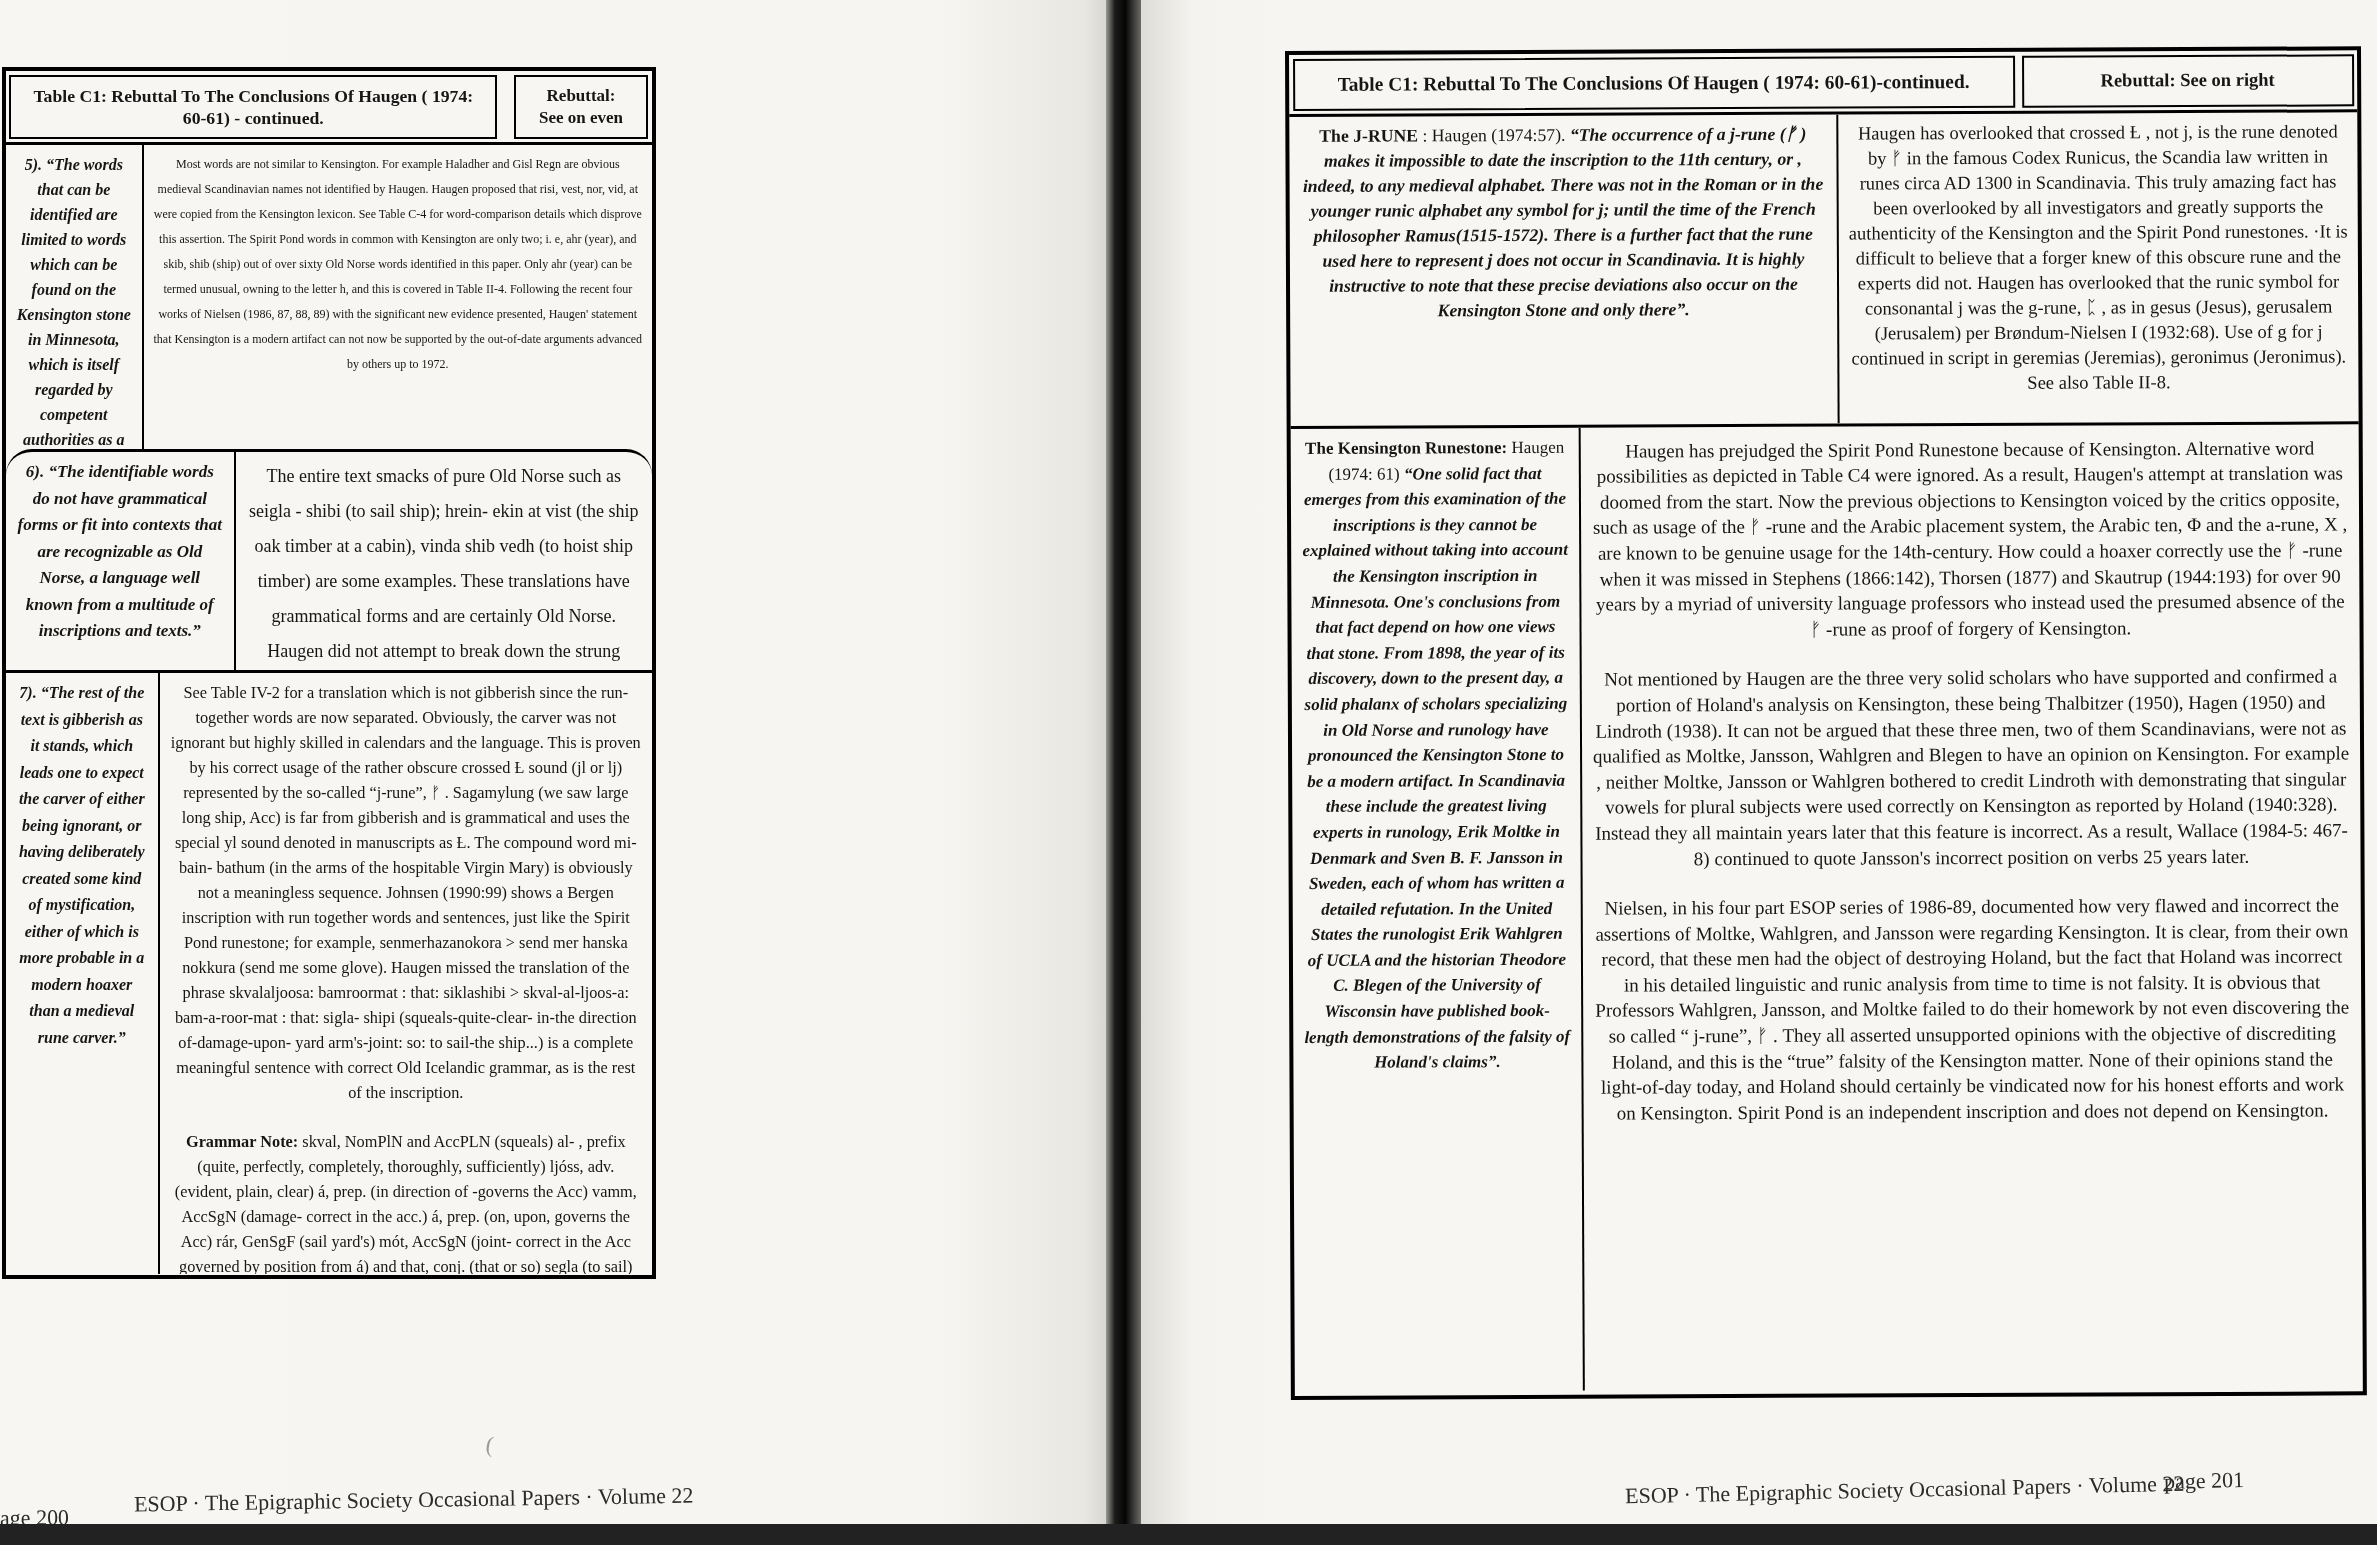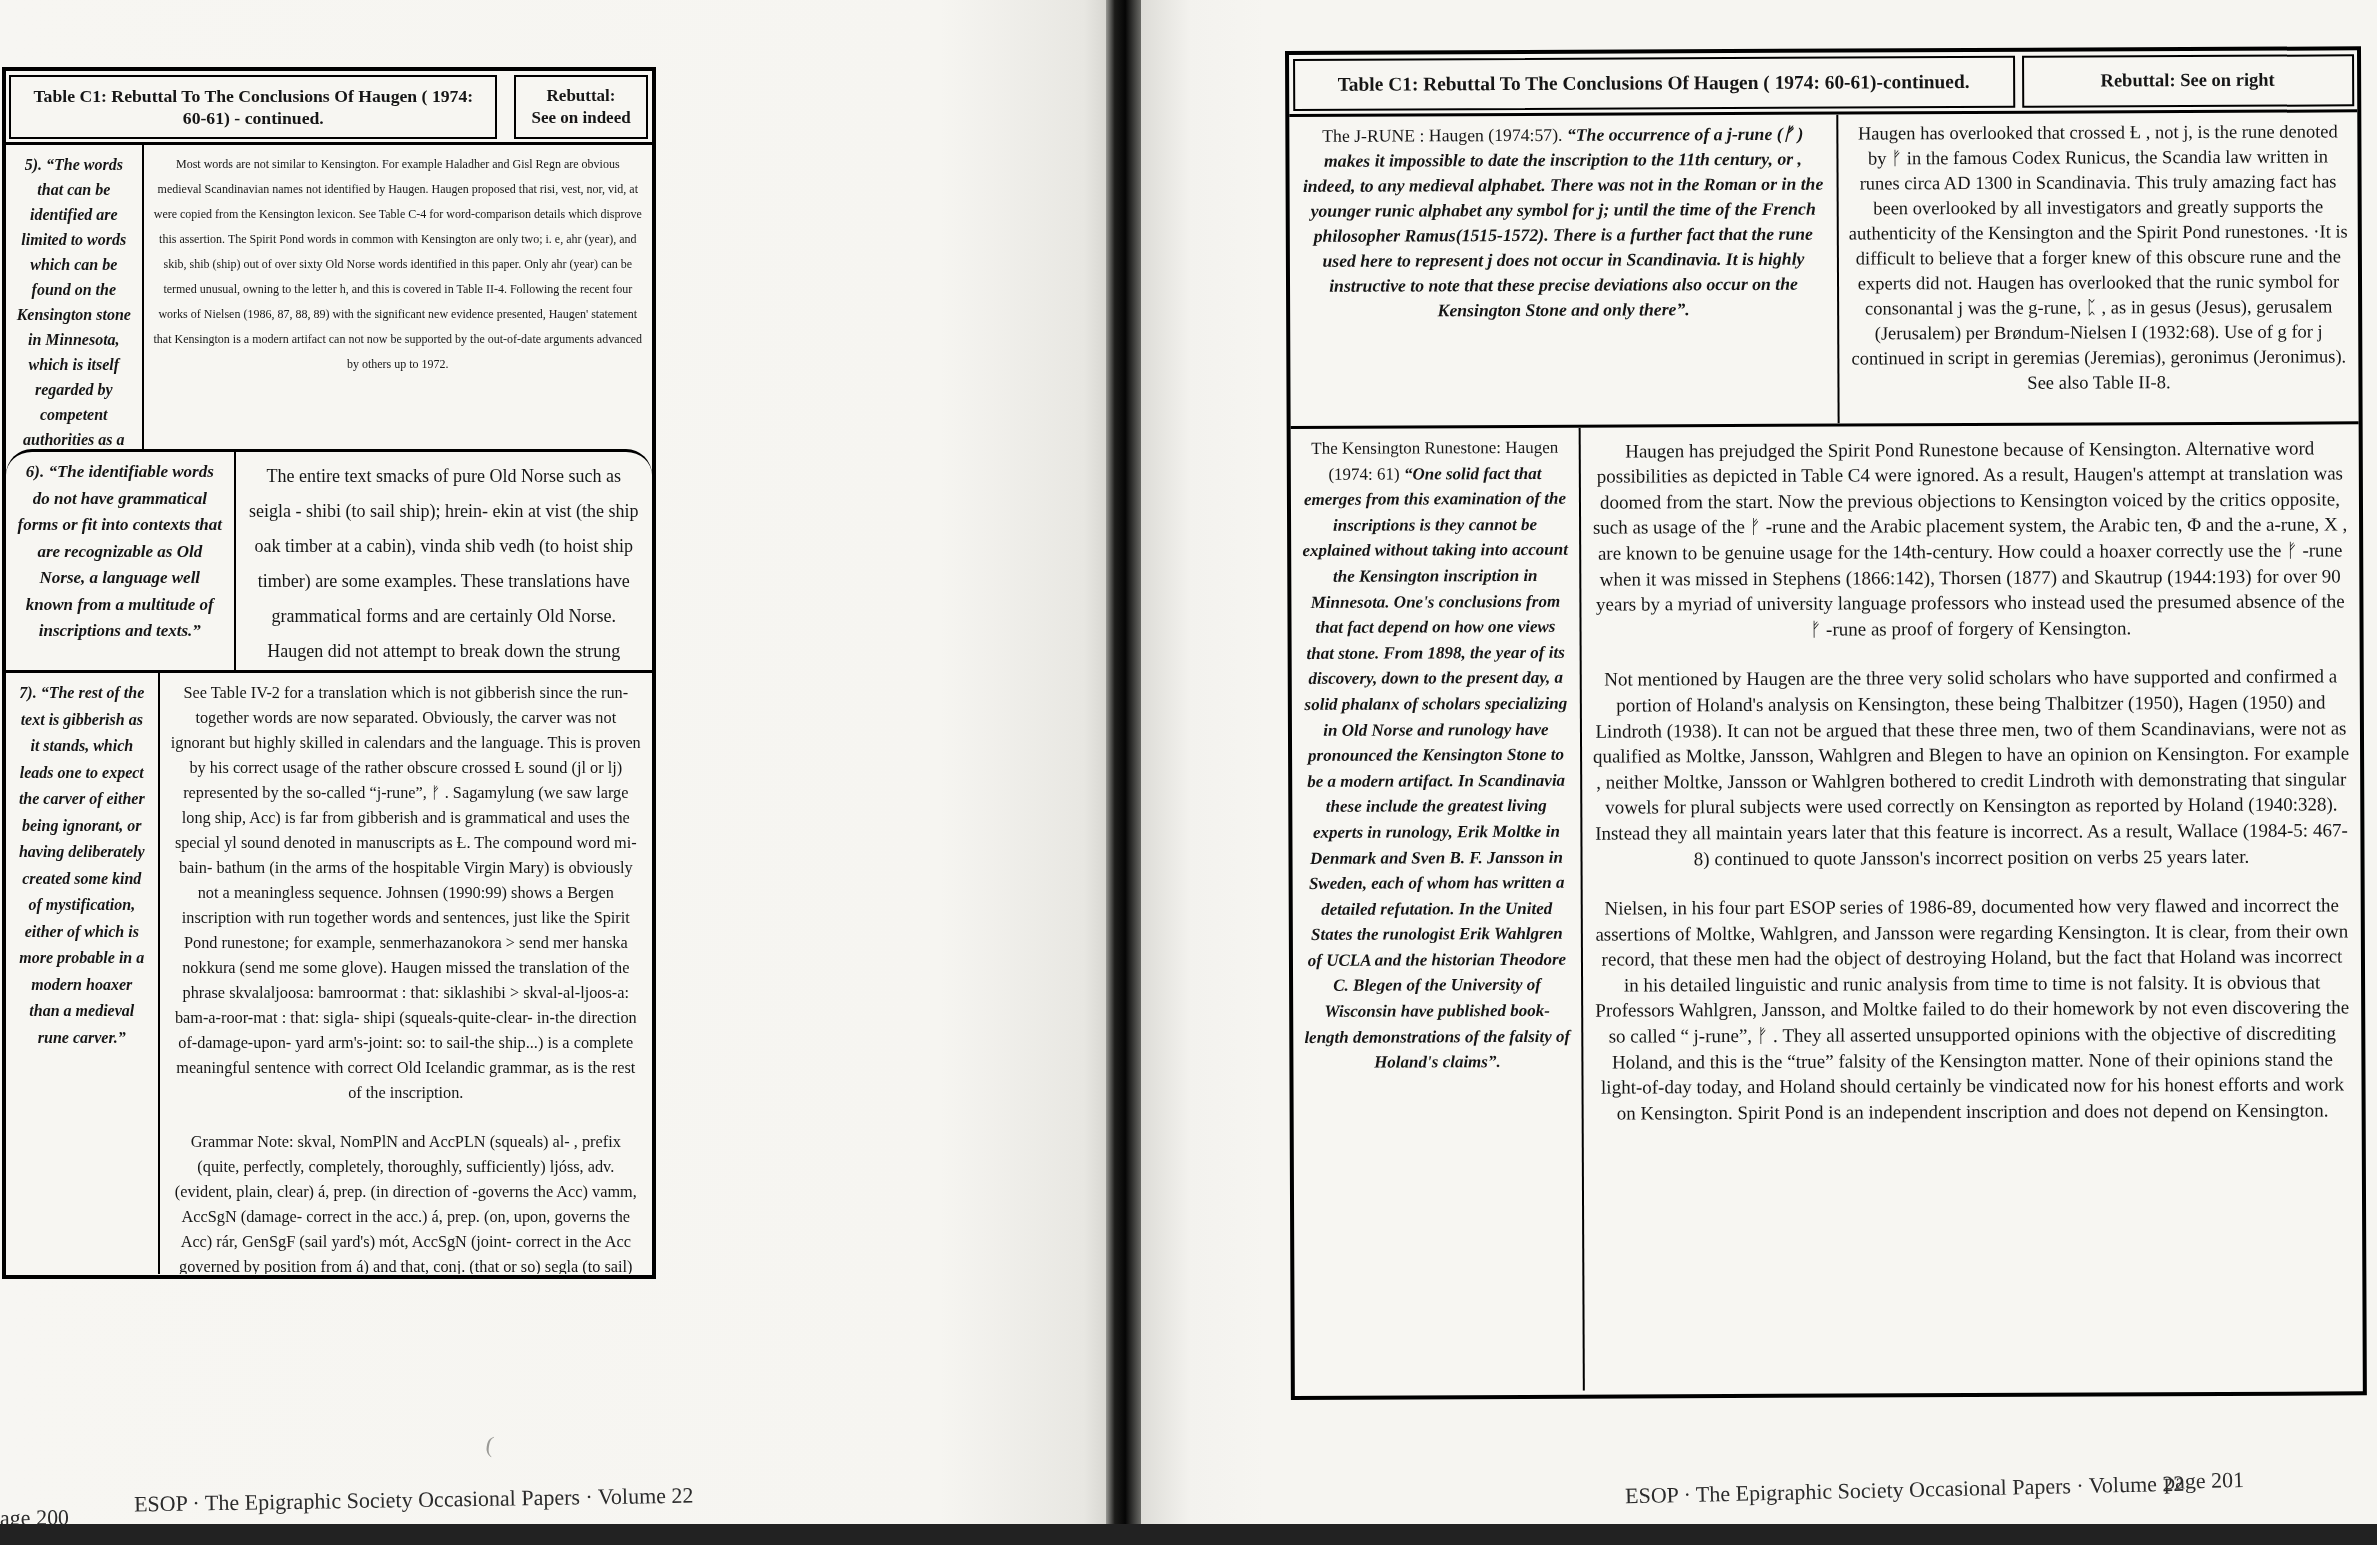--- a/index.html
+++ b/index.html
@@ -27,21 +27,21 @@
   .lhead .th-title{width:488px; font-size:17.7px; line-height:22px; padding:0 12.4px;}
   .lhead .th-reb{flex:1; font-size:17px; line-height:22px;margin-left:13px;}
   .rhead .th-title{width:722px; font-size:19.4px; line-height:21px; padding:0 8.8px;}
   .rhead .th-reb{flex:1; font-size:18.5px;}
 
   .trow{display:flex; box-sizing:border-box; overflow:hidden;}
   .trow + .trow{border-top:3.5px solid #000;}
   .cell{box-sizing:border-box; padding:7px 9.7px; text-align:center; overflow:hidden;}
   .claim{border-right:2.6px solid #000; font-style:italic; font-weight:bold;}
   .reb{flex:1;}
-  .lead{font-style:normal; font-weight:normal;}
+  .lead{font-style:normal; font-weight:bold;}
   .plain{font-style:normal; font-weight:normal;margin-top:34px;}
   .cell p{margin:0 0 24px 0;}
   .cell p:last-child{margin-bottom:0;}
 
   
   .lr5{height:304px;}  .lr5 .claim{width:138px; font-size:16px; line-height:25px;}
   .lr5 .reb{font-size:12px; line-height:25px;}
   .lr6{height:221px;border-radius:26px;}  .lr6 .claim{width:230px; font-size:17px; line-height:26.5px;}
   .lr6 .reb{font-size:18px; line-height:35px;}
   .lr7{height:604px;justify-content:space-between;}  .lr7 .claim{width:154px; font-size:16px; line-height:26.5px;}
@@ -60,21 +60,21 @@
 <body>
 
 <div class="scan">
 
   <div class="page page-left">
     <div class="tbl ltbl">
       <div class="thead lhead">
         <div class="th th-title">Table C1:  Rebuttal To The Conclusions Of Haugen ( 1974: 60-61) - continued.</div>
         <div class="th th-reb">
           <div>Rebuttal:</div>
-          <div>See on indeed</div>
+          <div>See on even</div>
         </div>
       </div>
       <div class="trow lr5">
         <div class="cell claim">5).  “The words that can be identified are limited to words which can be found on the Kensington stone in Minnesota, which is itself regarded by competent authorities as a modern artifact.”</div>
         <div class="cell reb">Most words are not similar to Kensington.  For example Haladher and Gisl Regn are obvious medieval Scandinavian names not identified by Haugen.  Haugen proposed that risi, vest, nor, vid, at were copied from the Kensington lexicon.  See Table C-4 for word-comparison details which disprove this assertion.  The Spirit Pond words in common with Kensington are only two; i. e, ahr (year), and skib, shib (ship) out of over sixty Old Norse words identified in this paper.  Only ahr (year) can be termed unusual, owning to the letter h, and this is covered in Table II-4.  Following the recent four works of Nielsen (1986, 87, 88, 89) with the significant new evidence presented,  Haugen' statement that Kensington is a modern artifact can not now be supported by the out-of-date arguments advanced by others up to 1972.</div>
       </div>
       <div class="trow lr6">
         <div class="cell claim">6).  “The identifiable words do not have grammatical forms or fit into contexts that are recognizable as Old Norse, a language well known from a multitude of inscriptions and texts.”</div>
         <div class="cell reb">The entire text smacks of pure Old Norse such as seigla - shibi (to sail ship); hrein- ekin at vist (the ship oak timber at a cabin), vinda shib vedh (to hoist ship timber) are some examples.  These translations have grammatical forms and are certainly Old Norse.  Haugen did not attempt to break down the strung together runic words, yet Old Norse is rich is such compound word constructions.</div>
       </div>

